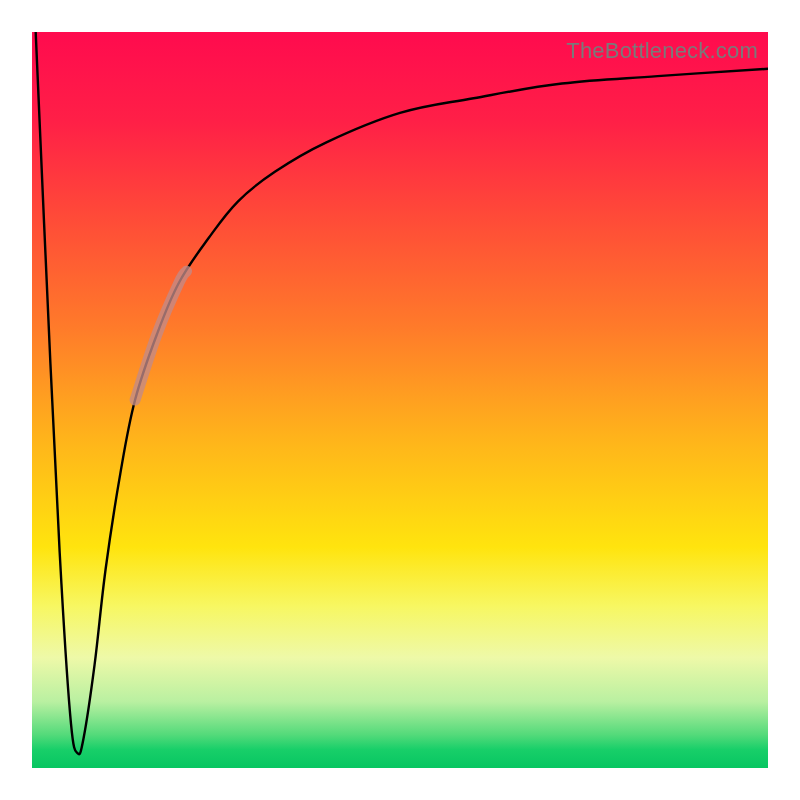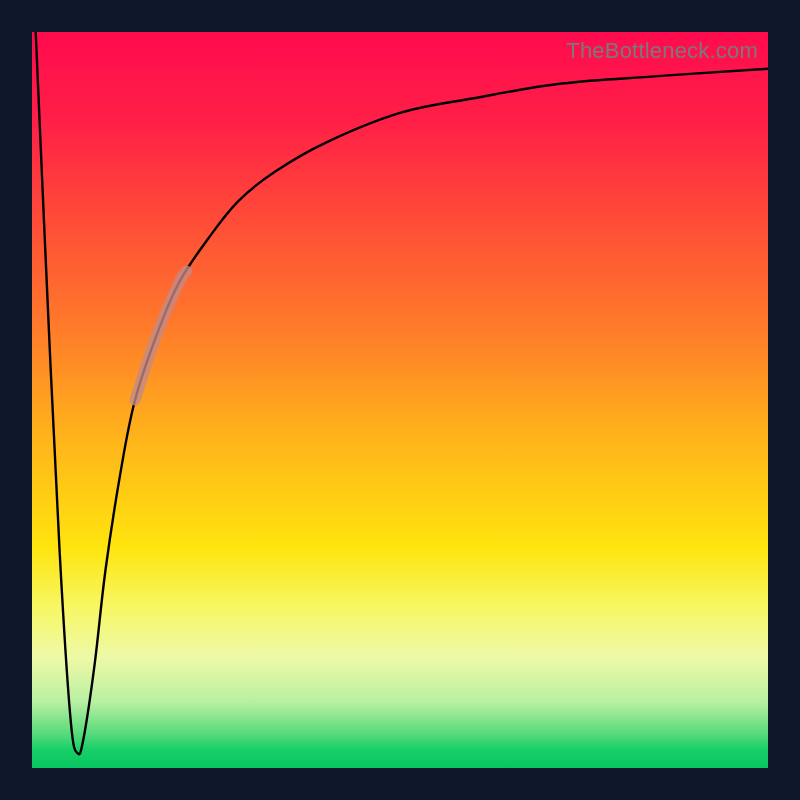--- a/index.html
+++ b/index.html
@@ -8,21 +8,21 @@
     width: 800px;
     height: 800px;
     overflow: hidden;
     background: #000;
     font-family: Arial, Helvetica, sans-serif;
   }
   .frame {
     position: relative;
     width: 800px;
     height: 800px;
-    background: #0f172a;
+    background: #ffffff;
   }
   .plot-area {
     position: absolute;
     left: 32px;
     top: 32px;
     width: 736px;
     height: 736px;
     overflow: hidden;
   }
   .gradient-bg {

